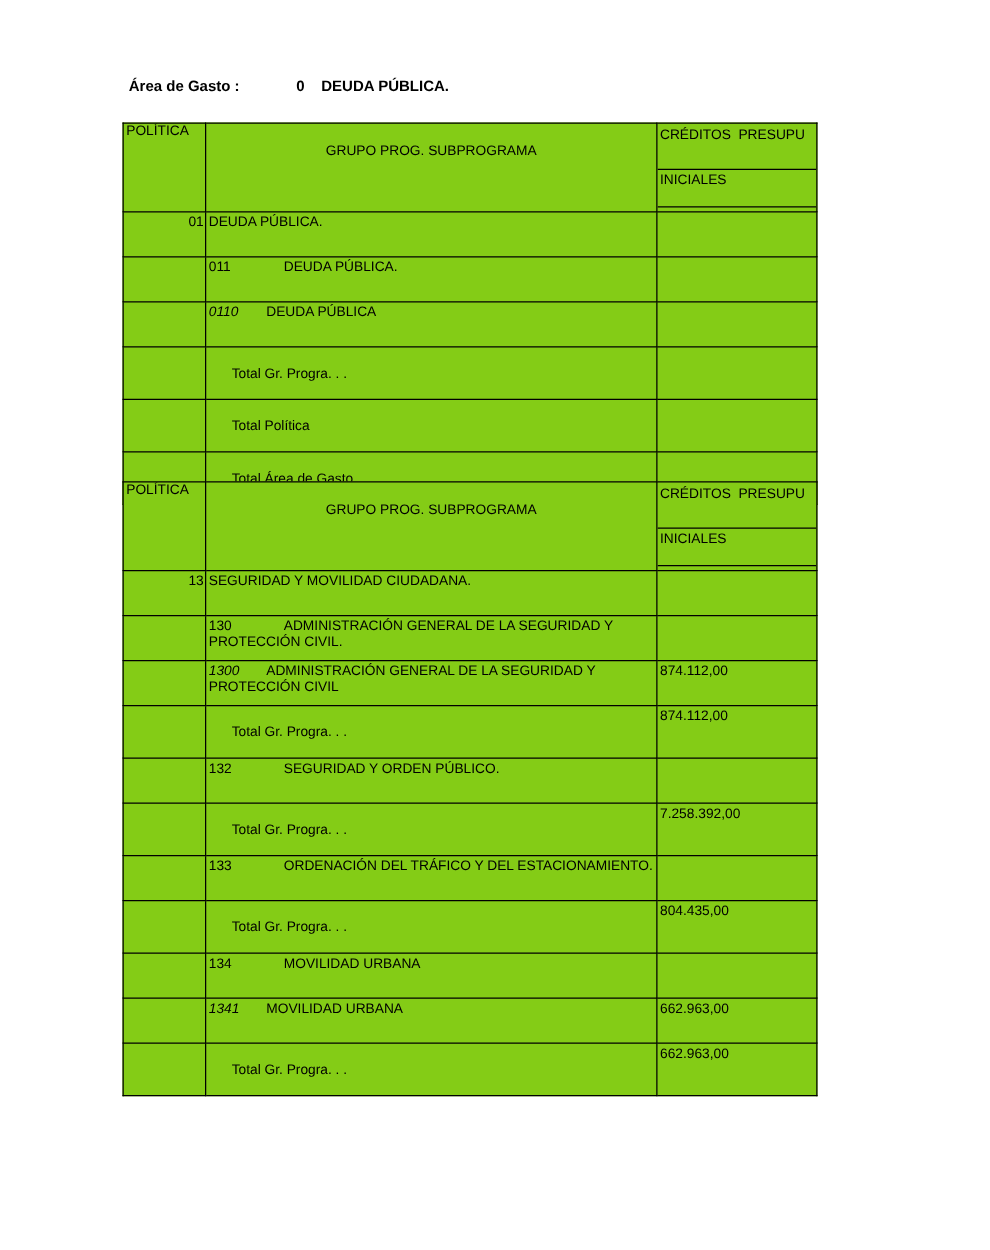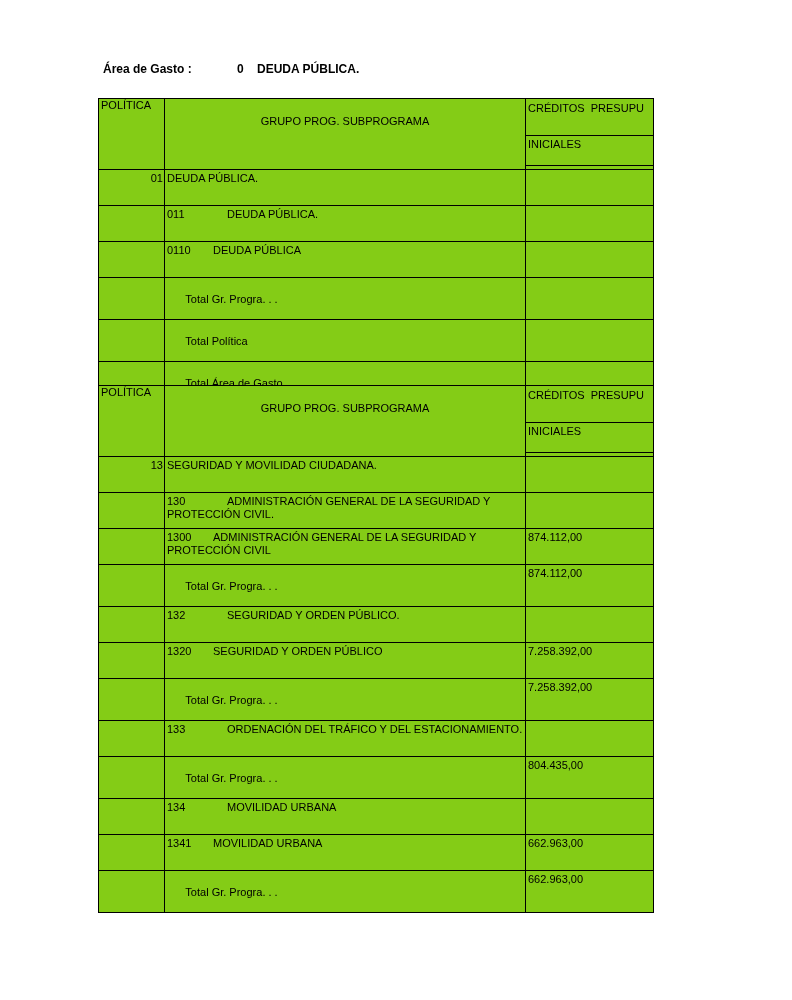--- a/index.html
+++ b/index.html
@@ -36,21 +36,21 @@
     height: 31px; border-top: 1px solid #000000; border-bottom: 1px solid #000000;
     padding: 2px 0 0 2px;
   }
 
   
   tr.row td { height: 36px; padding: 2px 1px 0 2px; line-height: 13px; }
   td.c1 { text-align: right; }
   td.c3 { padding-left: 2px; }
   .code { display: inline-block; }
   tr.group .code   { width: 60px; }
-  tr.program .code { width: 46px; }
+  tr.program .code { width: 46px; font-style: italic; }
   tr.total td.c2 { text-align: left; padding-right: 1px; white-space: pre; }
 </style>
 </head>
 <body>
 
 <div class="title">
   <span class="t-label">Área de Gasto :</span>
   <span class="t-code">0</span>
   <span class="t-name">DEUDA PÚBLICA.</span>
 </div>
@@ -214,31 +214,20 @@
     <td class="c1">
       <span class="politica"></span>
     </td>
     <td class="c2">
       <span class="code">132</span><span class="desc">SEGURIDAD Y ORDEN PÚBLICO.</span><span class="total-label"></span>
     </td>
     <td class="c3">
       <span class="value"></span>
     </td>
   </tr>
-      <tr class="row program">
-    <td class="c1">
-      <span class="politica"></span>
-    </td>
-    <td class="c2">
-      <span class="code">1320</span><span class="desc">SEGURIDAD Y ORDEN PÚBLICO</span><span class="total-label"></span>
-    </td>
-    <td class="c3">
-      <span class="value">7.258.392,00</span>
-    </td>
-  </tr>
       <tr class="row total">
     <td class="c1">
       <span class="politica"></span>
     </td>
     <td class="c2">
       <span class="code"></span><span class="desc"></span><span class="total-label">Total Gr. Progra. . .</span>
     </td>
     <td class="c3">
       <span class="value">7.258.392,00</span>
     </td>

